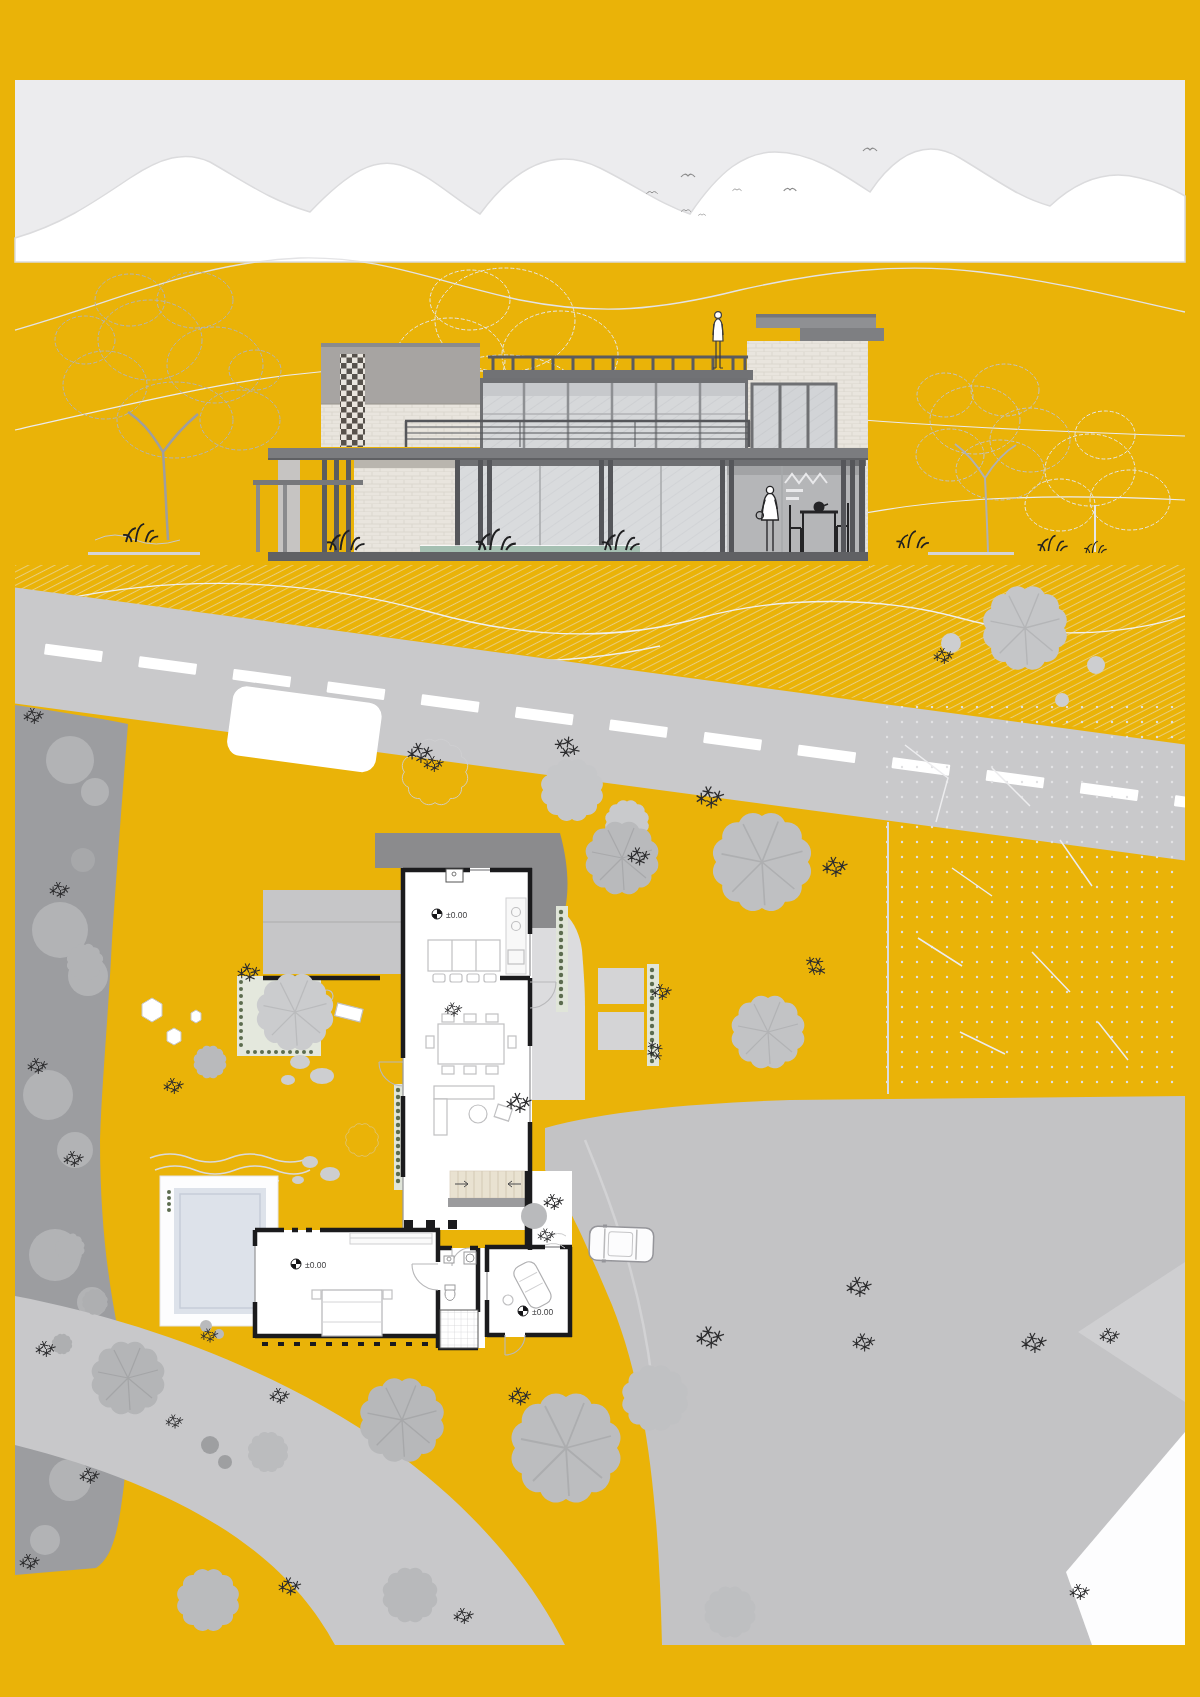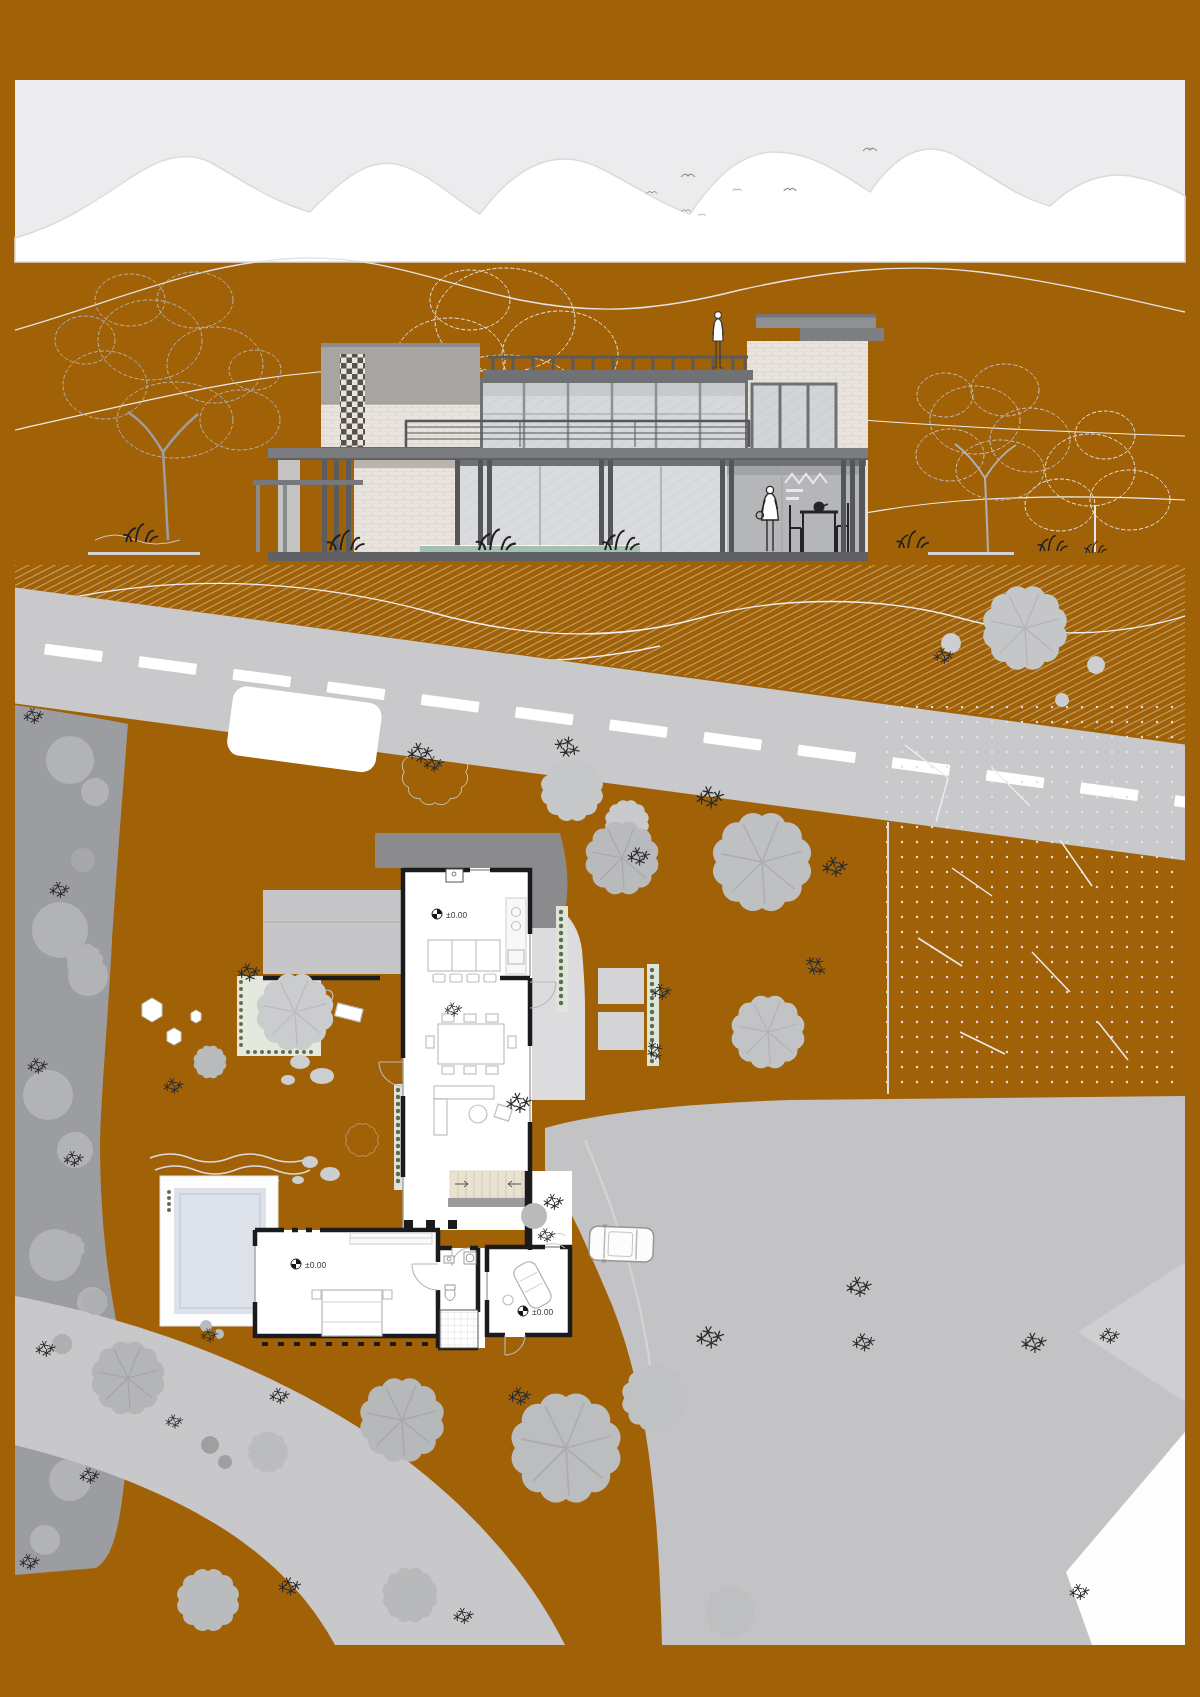--- a/index.html
+++ b/index.html
@@ -1,16 +1,16 @@
 <!DOCTYPE html>
 <html><head>
 <meta charset="utf-8">
 <style>
   html,body{margin:0;padding:0;background:#fff}
-  .page{position:relative;width:1200px;height:1697px;background:#a16207;overflow:hidden;
+  .page{position:relative;width:1200px;height:1697px;background:#eab308;overflow:hidden;
         font-family:"Liberation Sans",sans-serif}
   .page svg{display:block;position:absolute;left:0;top:0}
   .wall{stroke:#1b1b1d;stroke-width:4.5;fill:none;stroke-linecap:butt}
   .thin{stroke:#9b9b9d;stroke-width:1.3;fill:none}
   .swing{stroke:#b8b8ba;stroke-width:1.1;fill:none}
   .furn{stroke:#c0c0c2;stroke-width:1.2;fill:#ffffff}
   .furnl{stroke:#c0c0c2;stroke-width:1.2;fill:none}
   .sketch{fill:none;stroke-dasharray:4 2}
   .lvltxt{font-size:8.5px;fill:#3f3f41;font-family:"Liberation Sans",sans-serif}
 </style>

